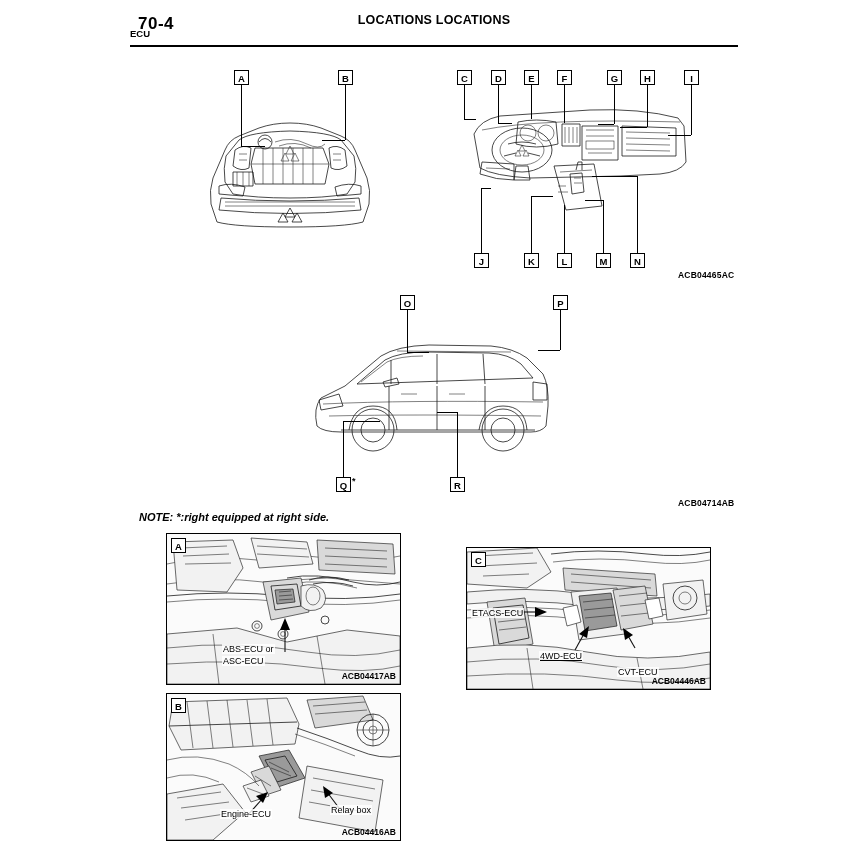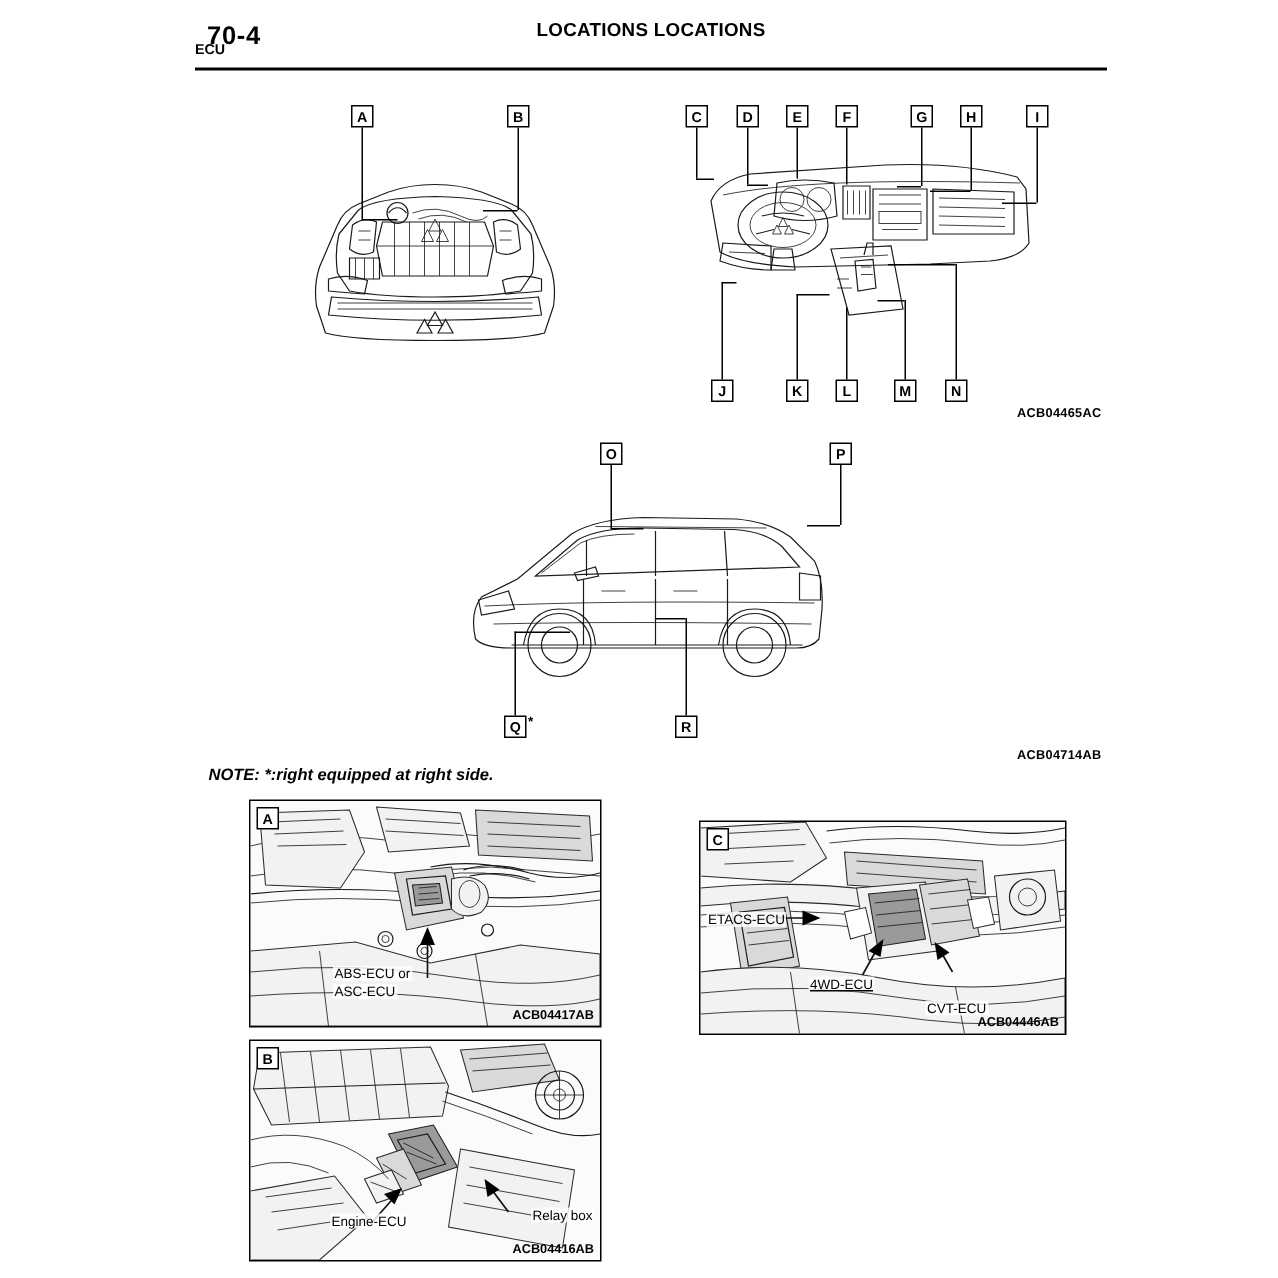--- a/index.html
+++ b/index.html
@@ -447,21 +447,21 @@
       <path class="fill-lt" d="M0 100 L56 90 L78 118 L46 146 L0 146 Z"></path>
       <path class="ln-t" d="M10 104 L54 98 M14 114 L62 108 M18 126 L58 120"></path>
 
       <path class="ln-b" d="M80 122 L96 104"></path>
       <path class="arrow" d="M101 98 L89 102 L96 109 Z"></path>
       <path class="ln-b" d="M172 114 L160 98"></path>
       <path class="arrow" d="M156 92 L158 104 L166 99 Z"></path>
     </svg>
     <div class="photo-label">B</div>
     <div class="anno" style="left:34px;top:115px;margin-left:19px;">Engine-ECU</div>
-    <div class="anno" style="left:163px;top:111px;margin-left:24px;">Relay box</div>
+    <div class="anno" style="left:163px;top:111px;">Relay box</div>
     <div class="photo-cap" style="right:4px;bottom:3px;">ACB04416AB</div>
   </div>
 
   <div class="photo" style="left:466px;top:547px;width:245px;height:143px;">
     <svg width="243" height="141" viewBox="0 0 243 141">
       <rect x="0" y="0" width="243" height="141" fill="#fbfbfb"></rect>
 
       <path class="fill-lt" d="M0 4 L70 0 L84 24 L60 40 L0 36 Z"></path>
       <path class="ln-t" d="M10 8 L66 5 M12 18 L70 15 M16 28 L62 26"></path>
       <path class="ln" d="M84 6 Q130 0 180 6 Q214 10 243 4"></path>

